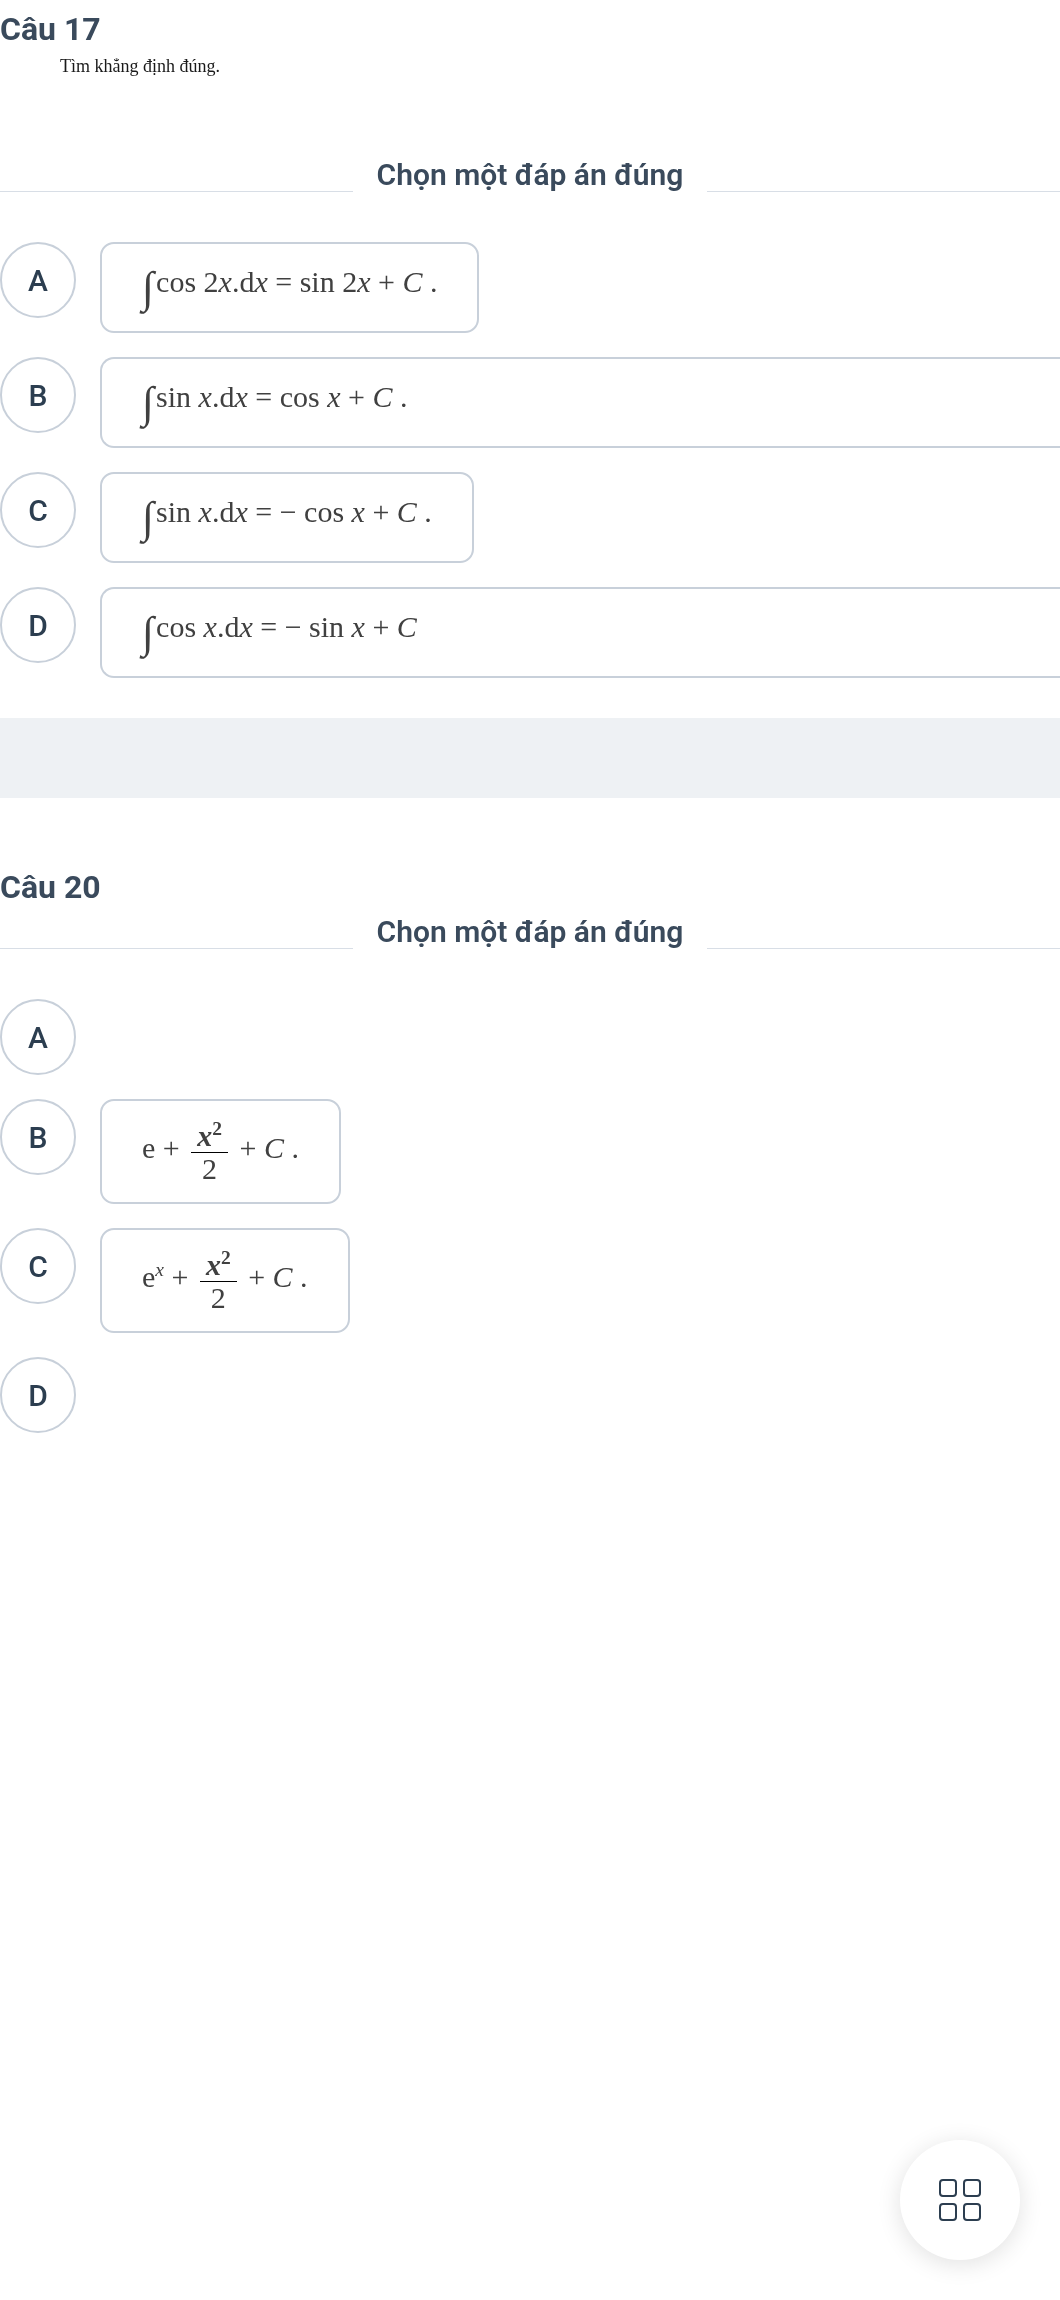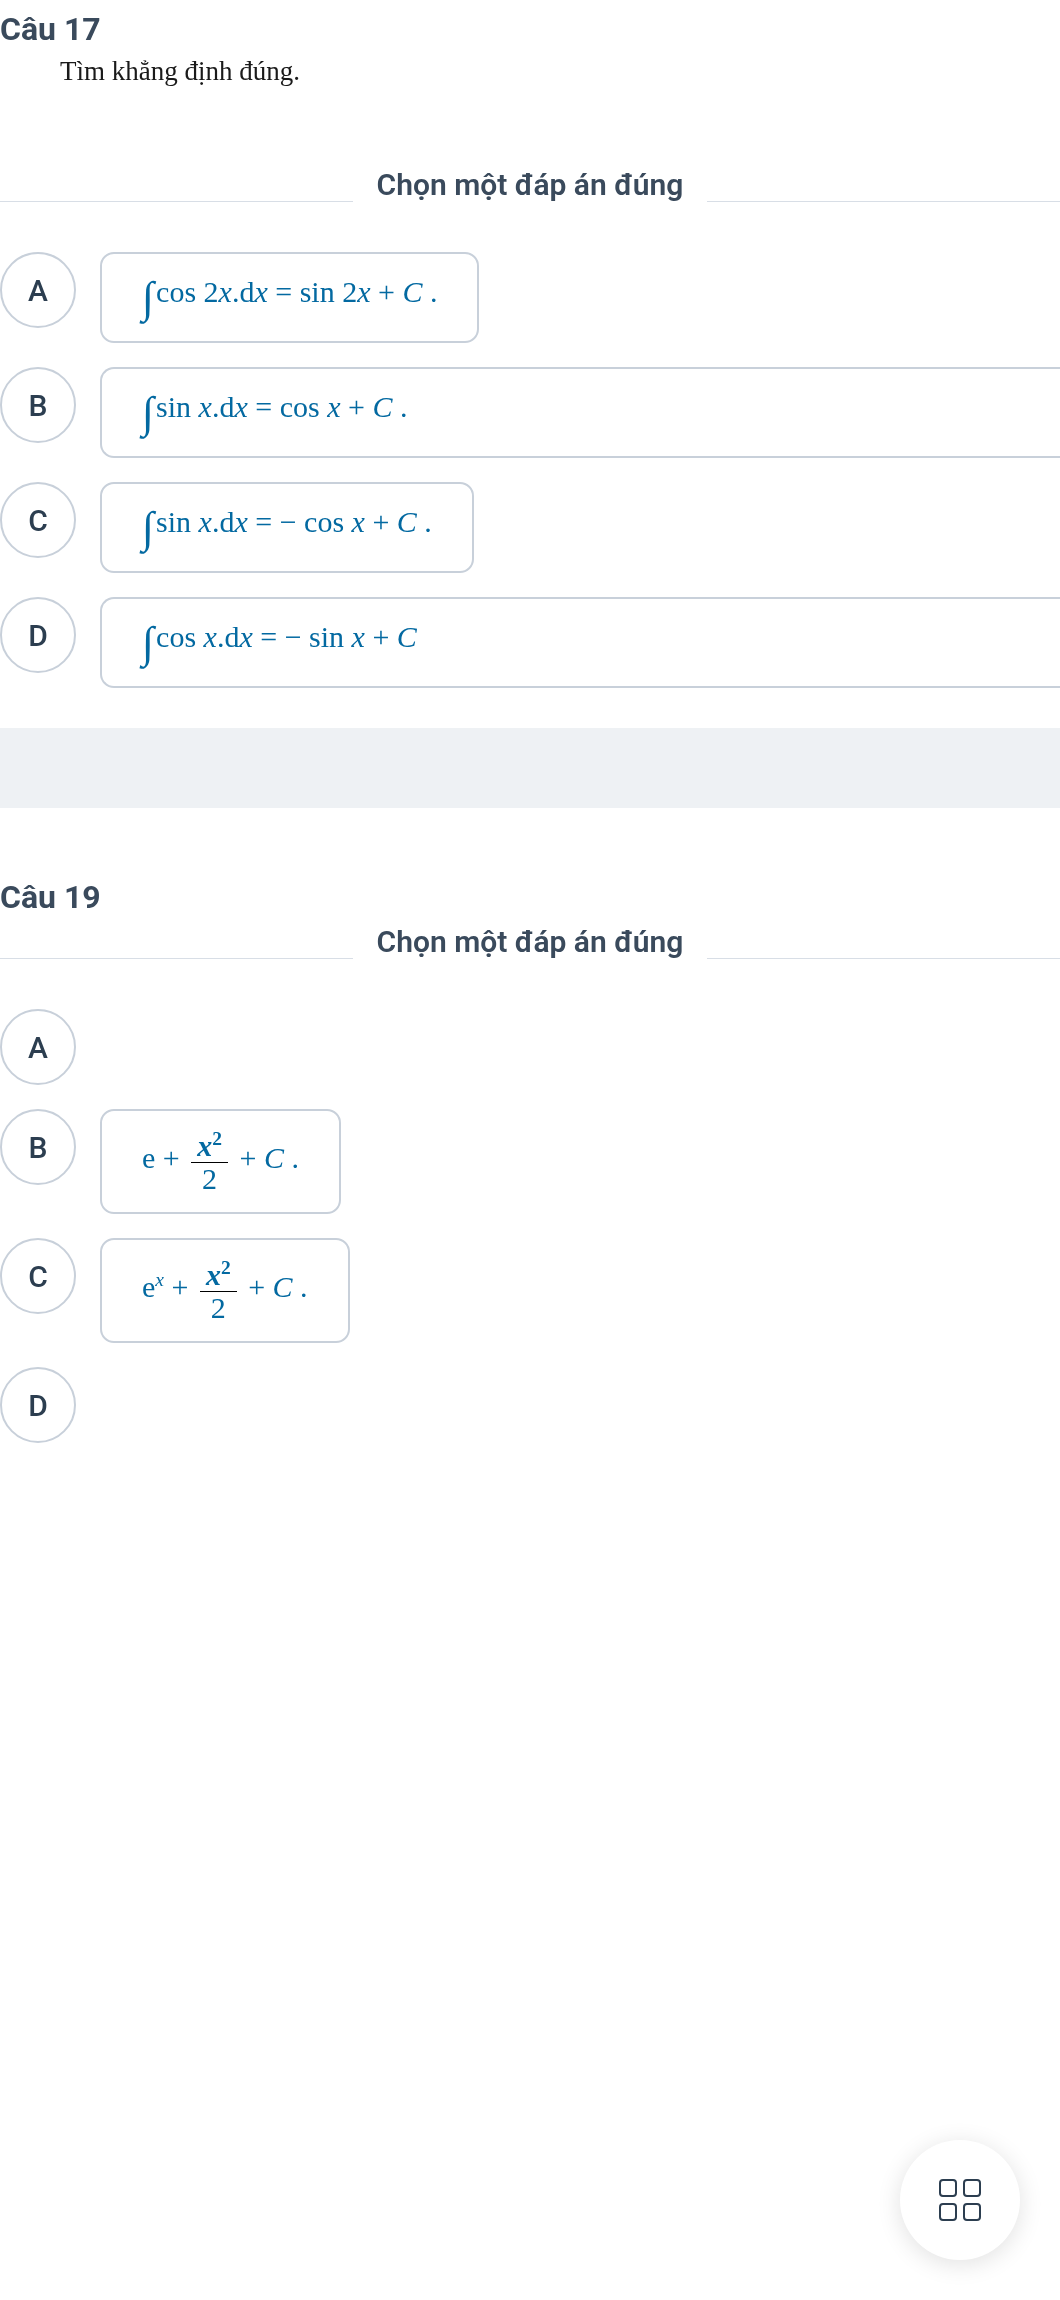--- a/index.html
+++ b/index.html
@@ -11,21 +11,21 @@
   }
   .question-block { padding: 0 0 40px 0; }
   .question-title {
     font-size: 32px;
     font-weight: 700;
     color: #3a4a5c;
     padding: 10px 0 8px 0;
   }
   .question-prompt {
     font-family: "Times New Roman", serif;
-    font-size: 27px;
+    font-size: 18px;
     color: #1a1a1a;
     padding: 0 0 0 60px;
     margin-bottom: 80px;
   }
   .choose-header {
     display: flex;
     align-items: flex-end;
     margin-bottom: 50px;
   }
   .choose-header .line {
@@ -59,21 +59,21 @@
     flex-shrink: 0;
   }
   .option-content {
     border: 2px solid #c8d0da;
     border-radius: 14px;
     padding: 18px 40px;
     display: flex;
     align-items: center;
     font-family: "Times New Roman", serif;
     font-size: 30px;
-    color: #0369a1;
+    color: #404040;
     min-height: 80px;
   }
   .option-content.full { flex: 1; border-top-right-radius: 0; border-bottom-right-radius: 0; border-right: none; }
   .separator { height: 80px; background: #eef1f4; margin: 0 -10px 60px -10px; }
   .math { white-space: nowrap; }
   .intg { font-size: 44px; vertical-align: -10px; display: inline-block; margin-right: 2px; }
   .frac {
     display: inline-flex;
     flex-direction: column;
     align-items: center;
@@ -145,21 +145,21 @@
       <div class="option-content full">
           <span class="math"><span class="intg">∫</span>cos <i>x</i>.d<i>x</i> = − sin <i>x</i> + <i>C</i></span>
         </div>
     </div>
   </div>
 </div>
 
 <div class="separator"></div>
 
 <div class="question-block">
-  <div class="question-title">Câu 19</div>
+  <div class="question-title">Câu 20</div>
 
   <div class="choose-header">
     <div class="line"></div>
     <div class="text">Chọn một đáp án đúng</div>
     <div class="line"></div>
   </div>
 
   <div class="options">
     <div class="option-row">
       <div class="option-letter">A</div>

